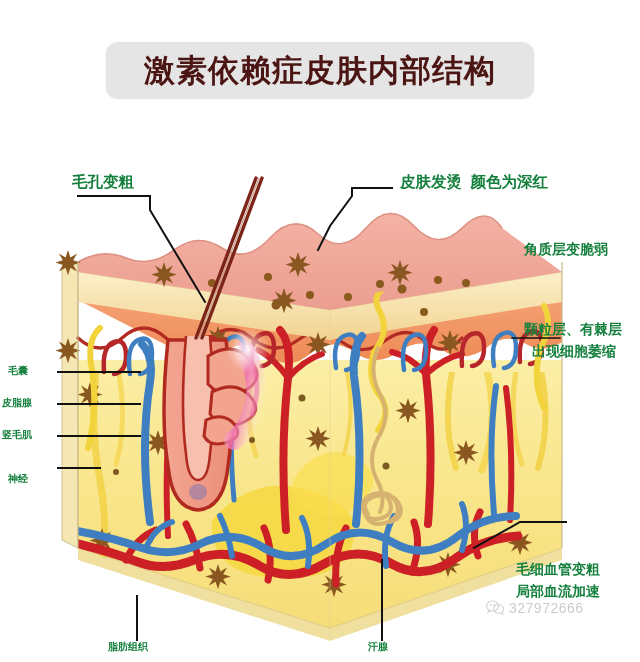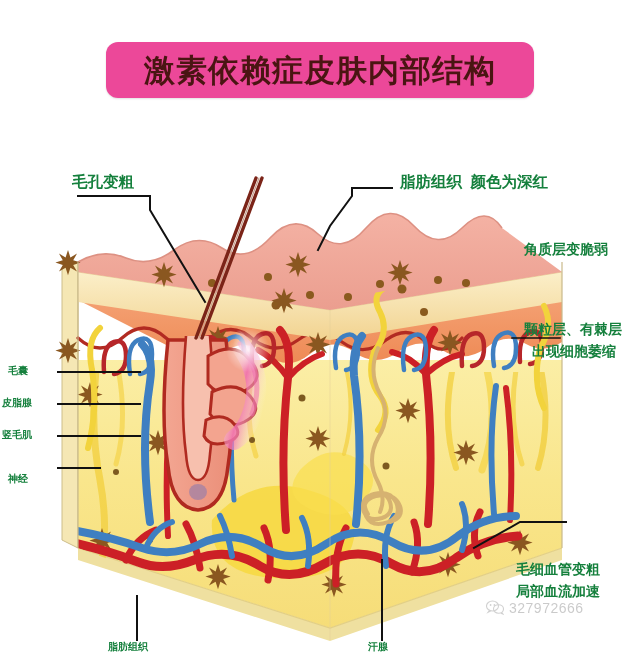--- a/index.html
+++ b/index.html
@@ -6,21 +6,21 @@
   body{
     width:640px;height:662px;position:relative;overflow:hidden;
     font-family:"Liberation Sans","DejaVu Sans",sans-serif;
     color:#1a1a1a;
   }
   #stage{position:absolute;inset:0;}
 
   
   .title-pill{
     position:absolute;left:106px;top:42px;width:428px;height:56px;
-    background:#ec4899;border-radius:12px;
+    background:#e5e5e5;border-radius:12px;
     display:flex;align-items:center;justify-content:center;
     box-shadow:0 1px 2px rgba(0,0,0,.12);
   }
   .title-pill span{
     font-size:31px;font-weight:bold;letter-spacing:1px;
     color:#4a1512;line-height:1;
   }
 
   
   .lbl{position:absolute;font-size:15.5px;font-weight:bold;color:#15803d;
@@ -348,21 +348,21 @@
 
       <path d="M566,522 L520,522 L474,548"></path>
 
       <path d="M137,640 L137,596"></path>
       <path d="M382,640 L382,560"></path>
     </g>
   </svg>
 
   <div class="lbl" style="left:72px;top:172px;">毛孔变粗</div>
 
-  <div class="lbl" style="left:400px;top:172px;">脂肪组织  颜色为深红</div>
+  <div class="lbl" style="left:400px;top:172px;">皮肤发烫  颜色为深红</div>
 
   <div class="lbl small" style="left:524px;top:240px;">角质层变脆弱</div>
 
   <div class="lbl small" style="left:524px;top:320px;">颗粒层、有棘层</div>
   <div class="lbl small" style="left:532px;top:342px;">出现细胞萎缩</div>
 
   <div class="lbl small" style="left:516px;top:560px;">毛细血管变粗</div>
   <div class="lbl small" style="left:516px;top:582px;">局部血流加速</div>
 
   <div class="lbl tiny" style="left:8px;top:362px;">毛囊</div>

